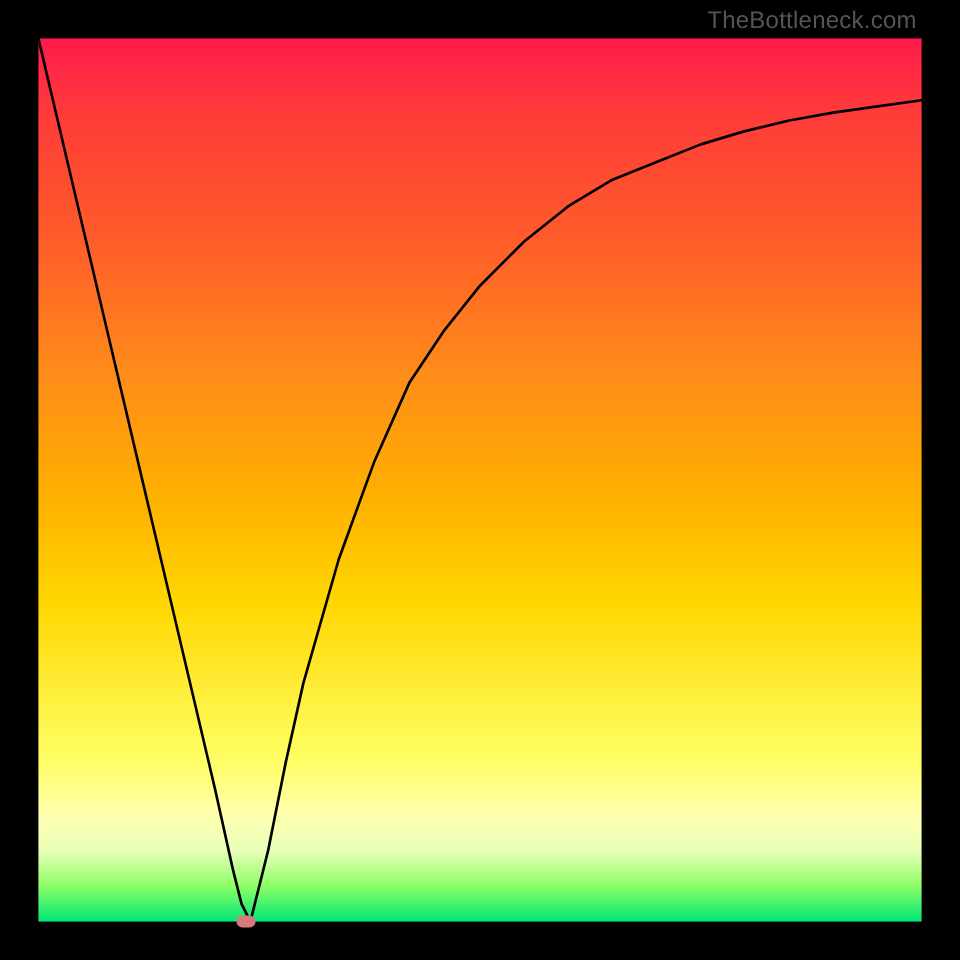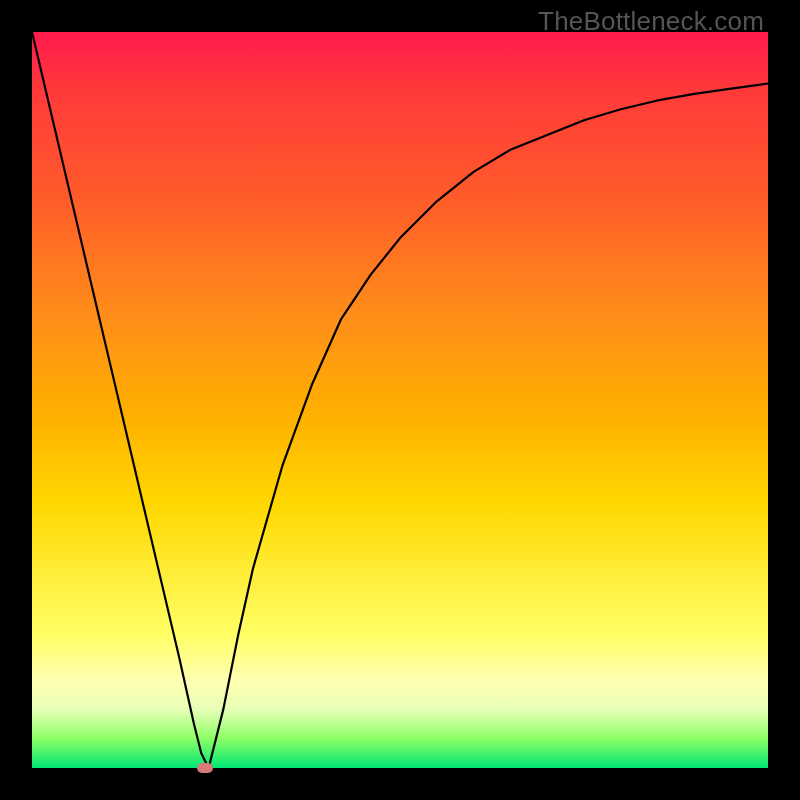--- a/index.html
+++ b/index.html
@@ -38,21 +38,21 @@
       #e8ffb8 92%,
       #8cff66 96%,
       #00e676 100%
     );
   }
   .watermark {
     position: absolute;
     top: 6px;
     right: 36px;
     color: #555;
-    font-size: 26px;
+    font-size: 20px;
     font-weight: 400;
     letter-spacing: 0.2px;
     user-select: none;
     text-align: center;
   }
   svg.curve {
     position: absolute;
     left: 0;
     top: 0;
     width: 736px;

